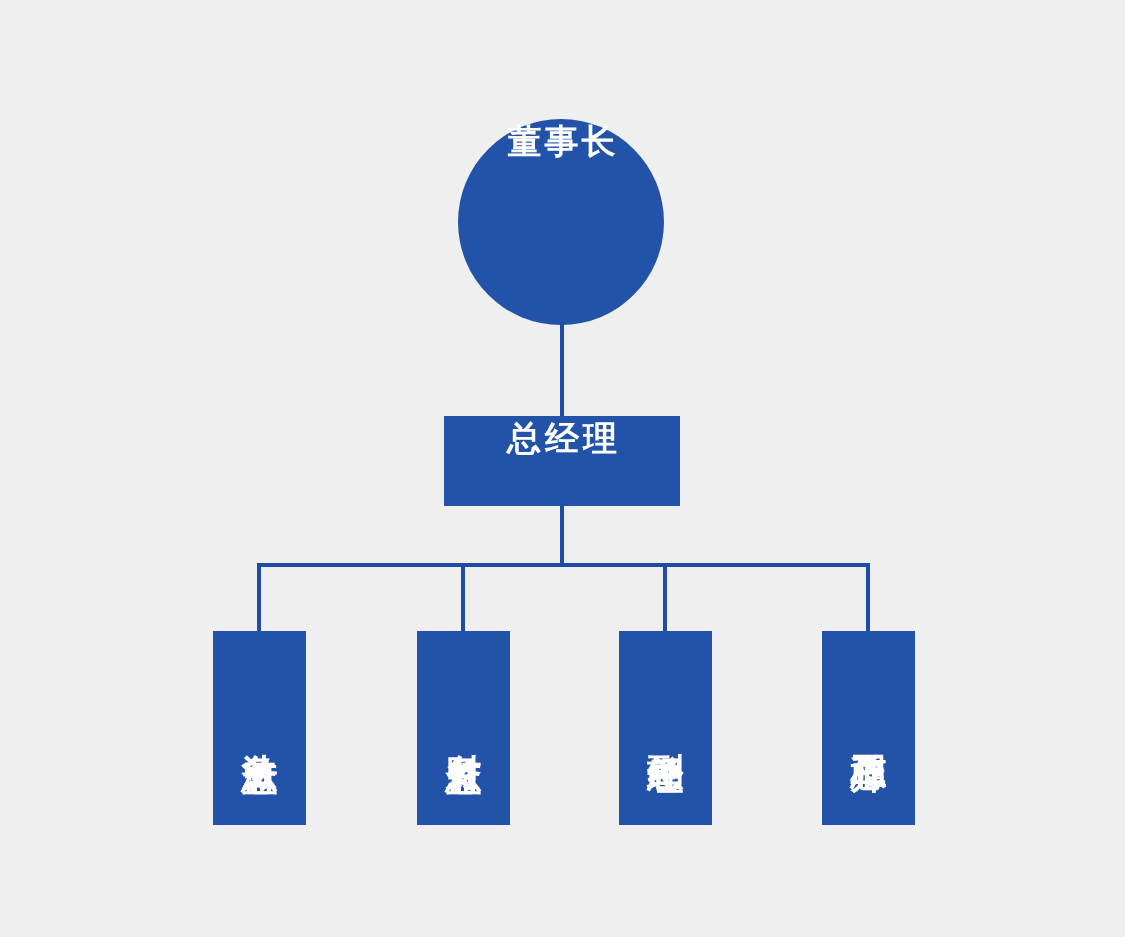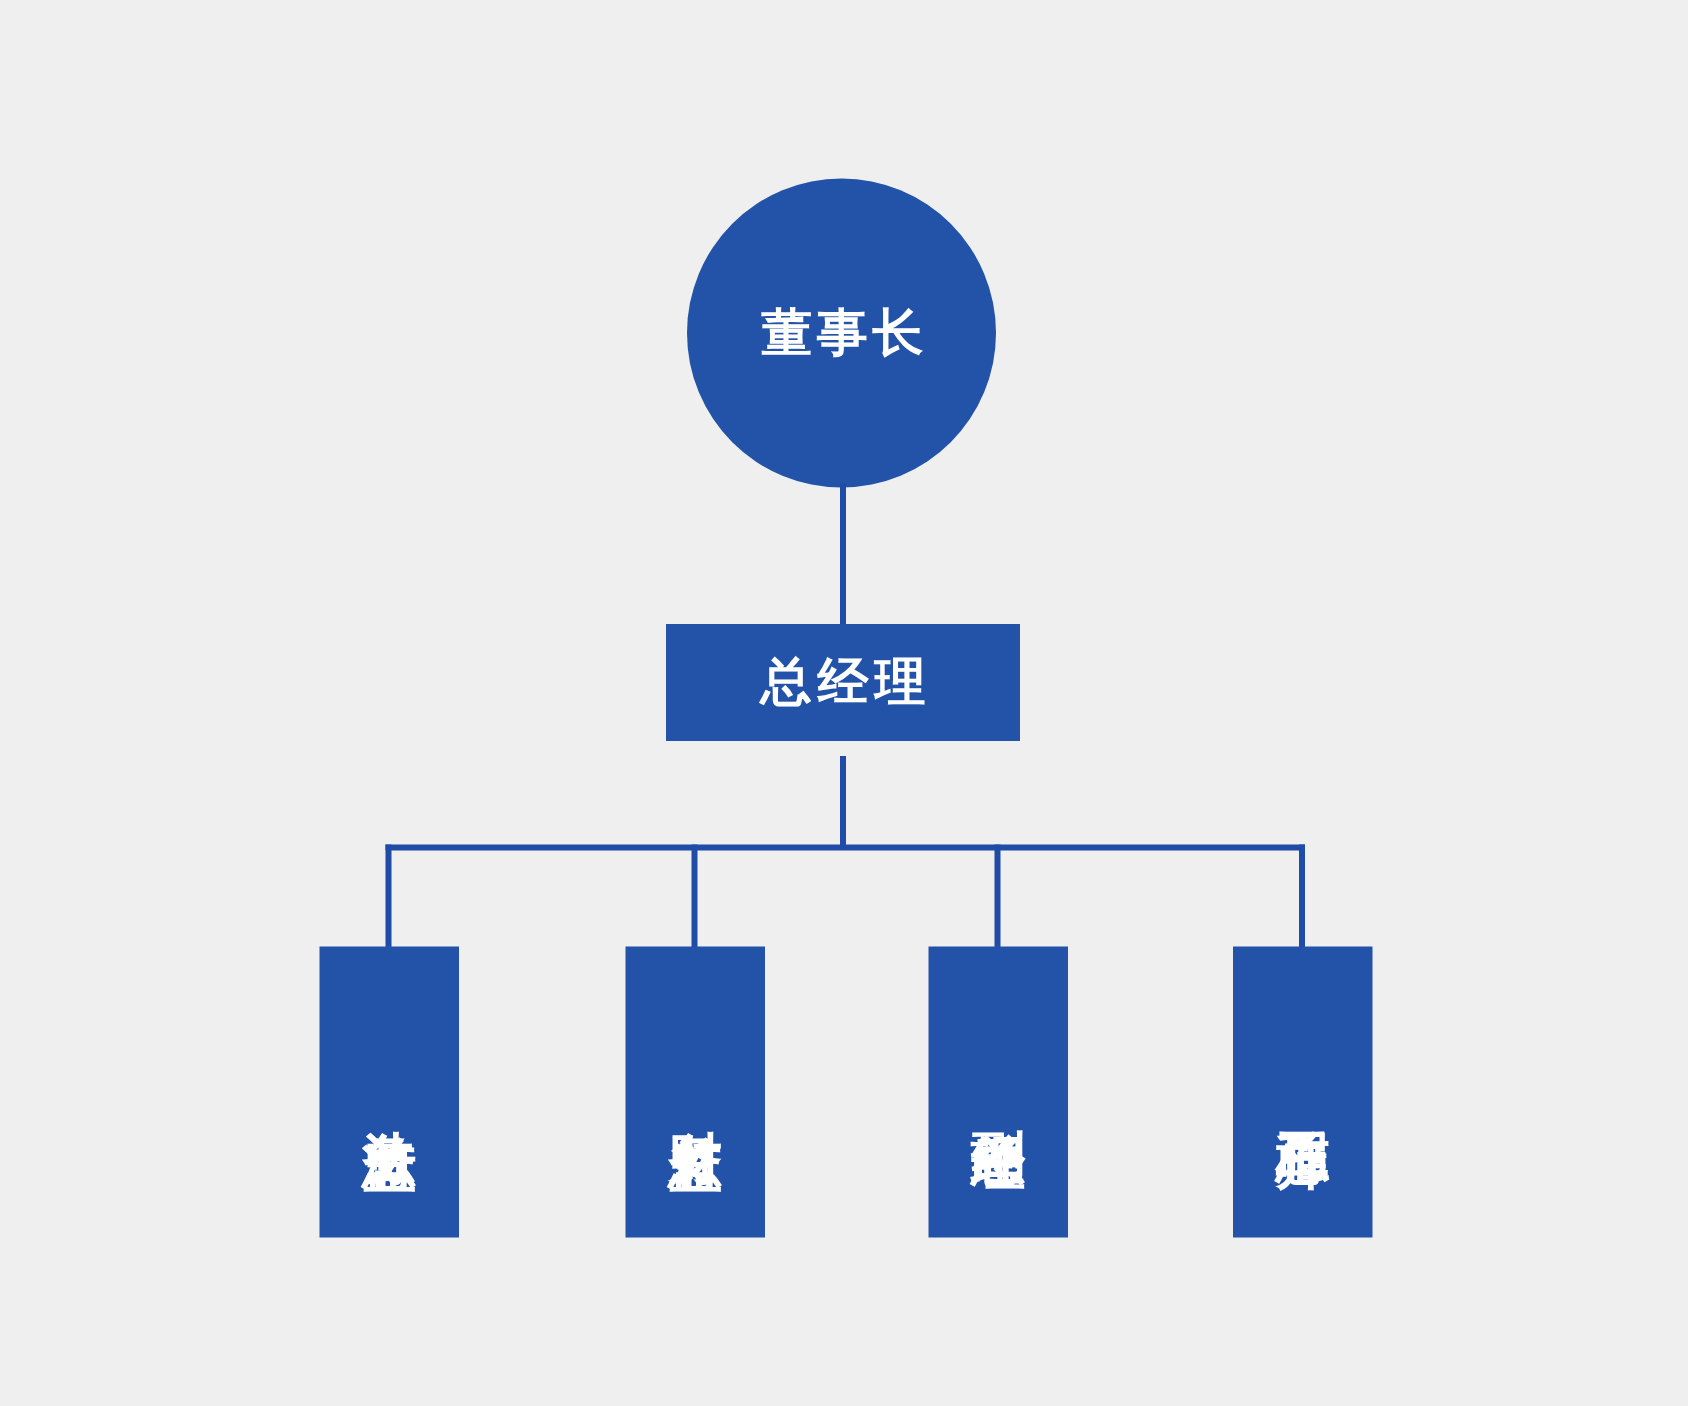--- a/index.html
+++ b/index.html
@@ -12,39 +12,38 @@
     width: 1125px;
     height: 937px;
     background: #EFEFEF;
     overflow: hidden;
   }
   .node {
     position: absolute;
     background: #2253A8;
     color: #FFFFFF;
     display: flex;
-    align-items: center;
     justify-content: center;
     font-weight: bold;
     text-align: center;
   }
   .node-circle {
     left: 458px;
     top: 119px;
     width: 206px;
     height: 206px;
     border-radius: 50%;
     font-size: 34px;
     letter-spacing: 3px;
   }
   .node-rect {
     left: 444px;
     top: 416px;
     width: 236px;
-    height: 78px;
+    height: 90px;
     font-size: 34px;
     letter-spacing: 4px;
   }
   .node-circle .node-label,
   .node-rect .node-label {
     padding-left: 4px; 
   }
   .node-vrect {
     top: 631px;
     width: 93px;

